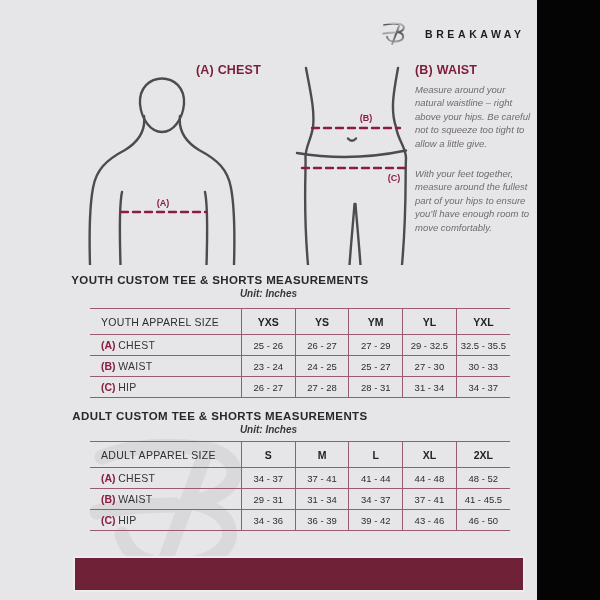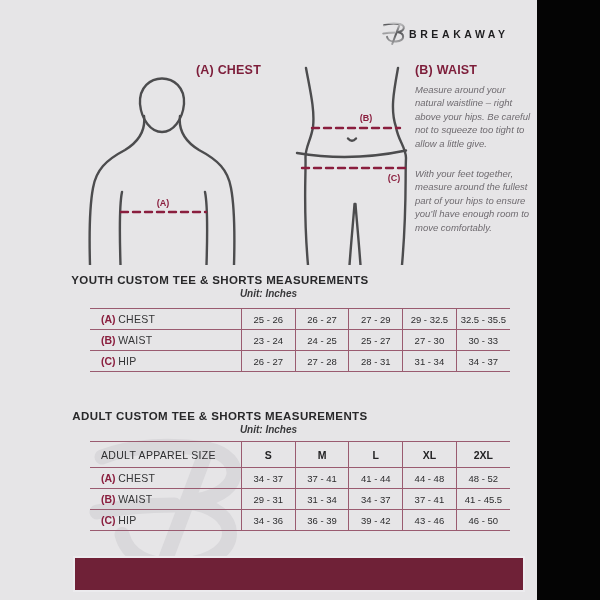--- a/index.html
+++ b/index.html
@@ -5,21 +5,21 @@
   html,body { margin:0; padding:0; }
   body { font-family: "Liberation Sans", sans-serif; }
   .canvas { position:relative; width:600px; height:600px; background:#050505; overflow:hidden; }
   .page { position:absolute; left:0; top:0; width:600px; height:600px; background:#e6e5e7; }
   .letterbox { position:absolute; left:537px; top:0; width:63px; height:600px; background:#040404; z-index:9; }
 
   
   .hdr-title { position:absolute; left:85px; top:23px; font-size:16px; font-weight:700;
     color:#232326; letter-spacing:1px; white-space:nowrap; }
   .hdr-title .cond { display:inline-block; transform:scaleX(.8); transform-origin:left center; }
-  .brand { position:absolute; left:381px; top:18px; display:flex; align-items:center; gap:1px; }
+  .brand { position:absolute; left:381px; top:18px; display:flex; align-items:center; gap:17px; }
   .brand-name { font-size:10.5px; font-weight:700; letter-spacing:3.6px; color:#1e1e20; }
 
   
   .fig { position:absolute; }
   .fig path, .fig line { fill:none; stroke:#4c4c4e; stroke-width:2.4; stroke-linecap:round; }
   .fig .dash { stroke:#8a1e3e; stroke-width:2.4; stroke-dasharray:7 5; }
   .fig text { fill:#8a1e3e; font-weight:700; font-size:9px; font-family:"Liberation Sans",sans-serif; }
 
   
   .guide { position:absolute; z-index:2; }
@@ -115,20 +115,28 @@
         <path d="M25,5.4 C33,7 32.5,15 21,16 C32,17 33,27.5 20,28.6 C13,29.2 9,26.5 8,22.5"></path>
         <path d="M25,5.4 L15,32"></path>
         <path d="M3,18 C8,17 13,16.6 18.5,16.6"></path>
       </g>
     </svg>
 
     <div class="sect-title" style="top:274px;">YOUTH CUSTOM TEE &amp; SHORTS MEASUREMENTS</div>
     <div class="sect-unit" style="top:288px;">Unit: Inches</div>
     <table class="size-table" style="top:308px;">
       <tbody>
+          <tr>
+        <th class="label-col">YOUTH APPAREL SIZE</th>
+        <th>YXS</th>
+        <th>YS</th>
+        <th>YM</th>
+        <th>YL</th>
+        <th>YXL</th>
+      </tr>
       <tr>
         <td class="label-col"><span class="k">(A)</span> <span class="lbl">CHEST</span></td>
         <td>25 - 26</td>
         <td>26 - 27</td>
         <td>27 - 29</td>
         <td>29 - 32.5</td>
         <td>32.5 - 35.5</td>
       </tr>
       <tr>
         <td class="label-col"><span class="k">(B)</span> <span class="lbl">WAIST</span></td>

